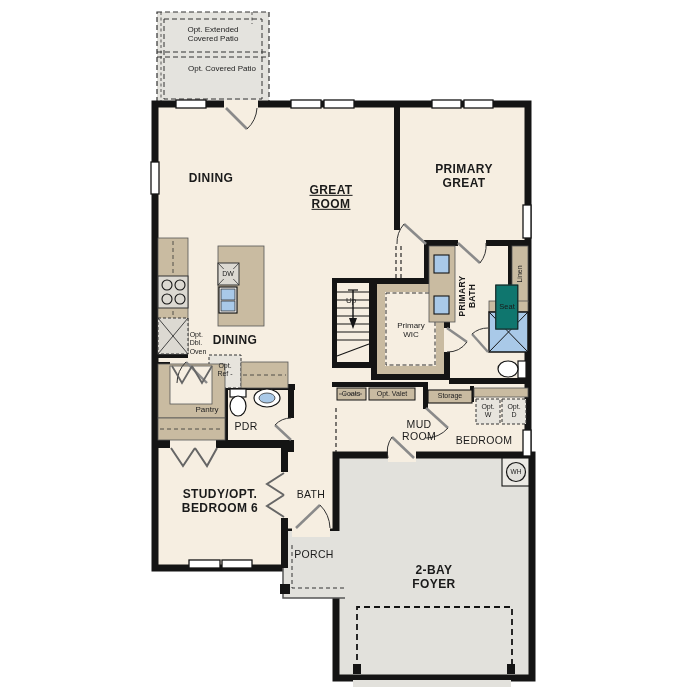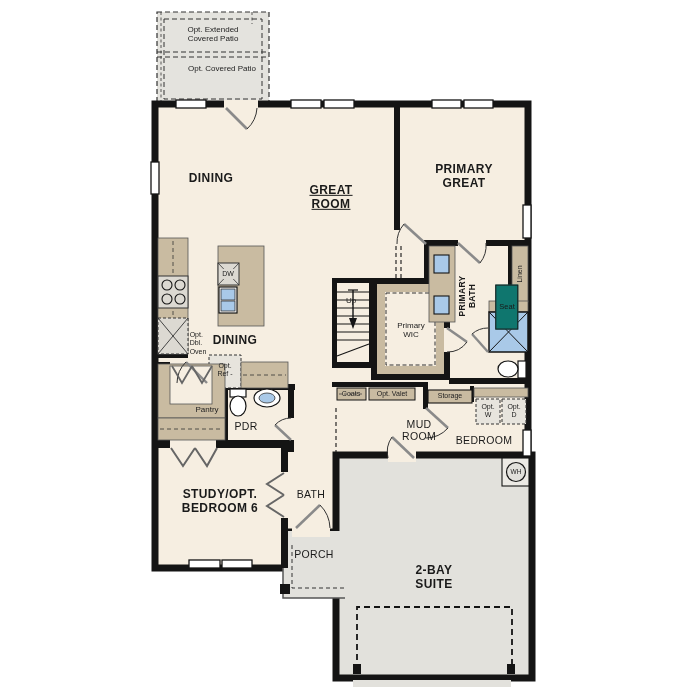--- a/index.html
+++ b/index.html
@@ -326,17 +326,17 @@
 <div class="lbl room2" style="left:484px;top:440px;">BEDROOM</div>
 
 <div class="lbl room" style="left:220px;top:501px;">
   <div>STUDY/OPT.</div>
       <div>BEDROOM 6</div>
 </div>
 <div class="lbl room2" style="left:311px;top:494px;">BATH</div>
 <div class="lbl room2" style="left:314px;top:554px;">PORCH</div>
 <div class="lbl room" style="left:434px;top:569px;margin-top:8px;">
   <div>2-BAY</div>
-      <div>SUITE</div>
+      <div>FOYER</div>
 </div>
 <div class="lbl whtxt" style="left:516px;top:472px;">WH</div>
 
 </div>
 
 </body></html>

